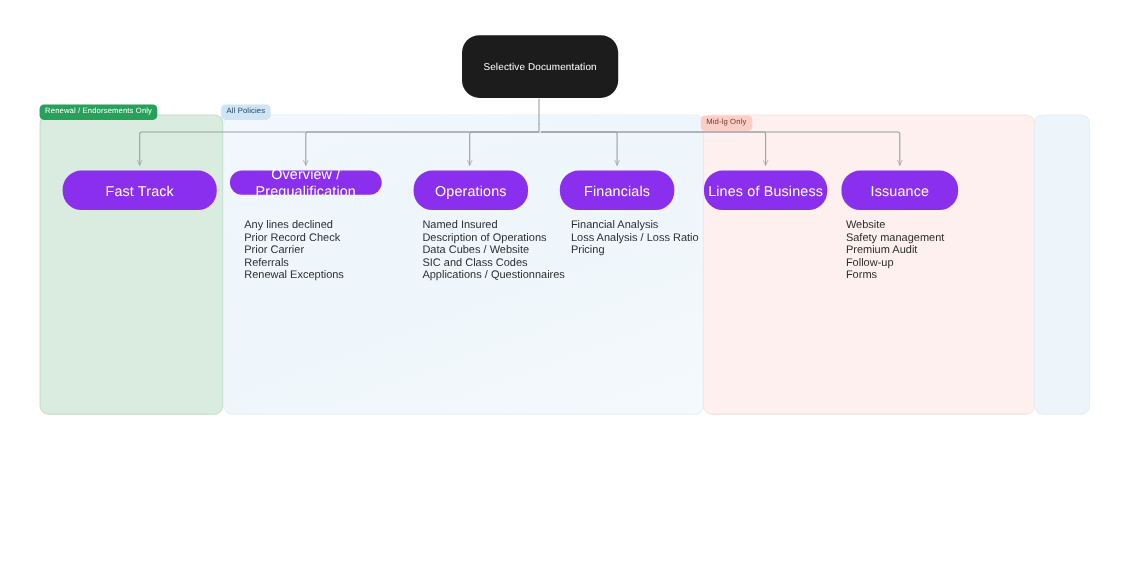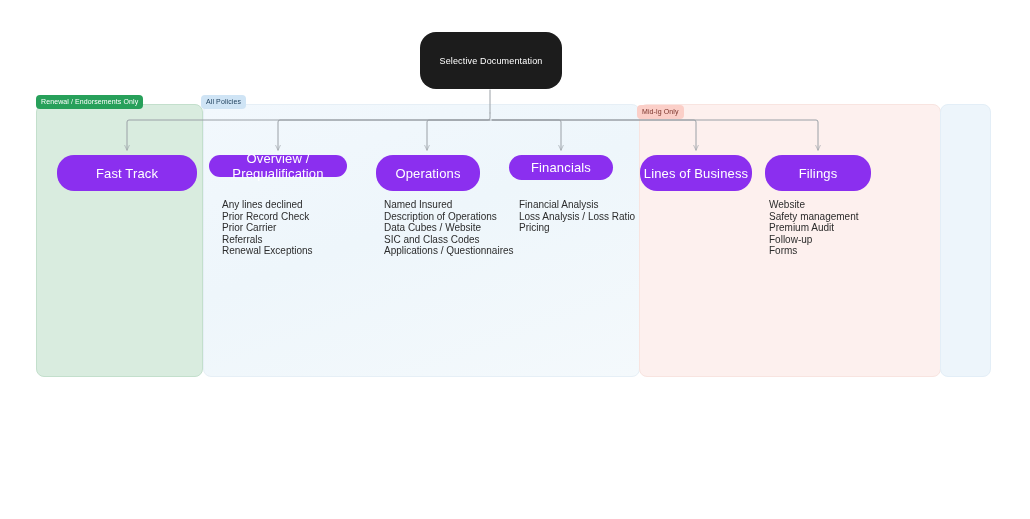--- a/index.html
+++ b/index.html
@@ -167,30 +167,30 @@
   </div>
 
   <div class="node" style="left:209px; top:155px; width:138px; height:22px;">
     <span>Overview / Prequalification</span>
   </div>
 
   <div class="node" style="left:376px; top:155px; width:104px; height:36px;align-items:center;">
     <span>Operations</span>
   </div>
 
-  <div class="node" style="left:509px; top:155px; width:104px; height:25px;">
+  <div class="node" style="left:509px; top:155px; width:104px; height:36px;">
     <span>Financials</span>
   </div>
 
   <div class="node" style="left:640px; top:155px; width:112px; height:36px;">
     <span>Lines of Business</span>
   </div>
 
   <div class="node" style="left:765px; top:155px; width:106px; height:36px;">
-    <span>Filings</span>
+    <span>Issuance</span>
   </div>
 
   <div class="list" style="left:222px; top:199px;">
     <div>Any lines declined</div>
     <div>Prior Record Check</div>
     <div>Prior Carrier</div>
     <div>Referrals</div>
     <div>Renewal Exceptions</div>
   </div>
 

